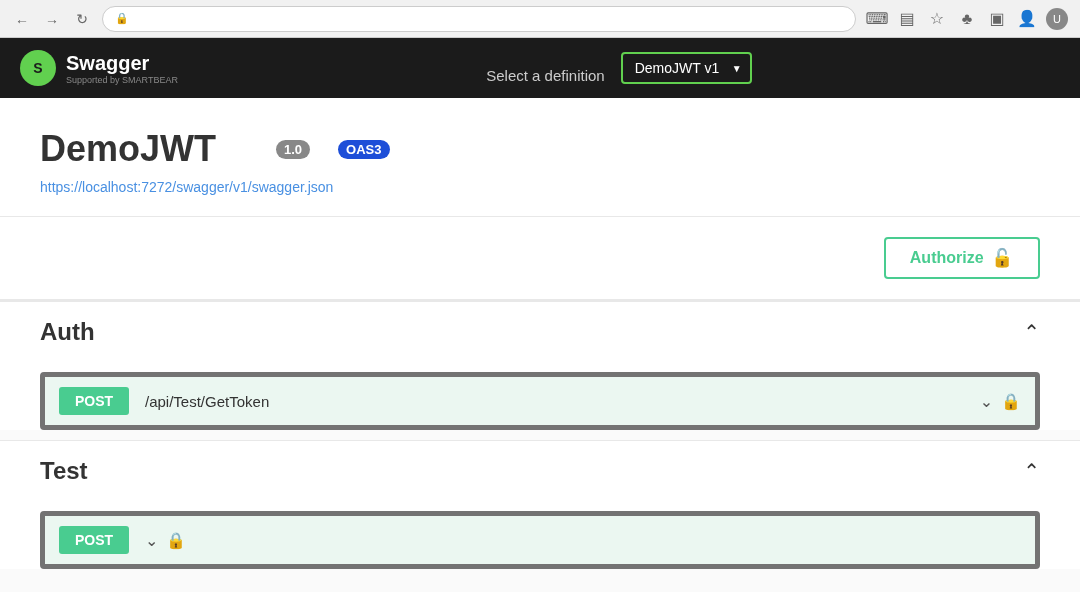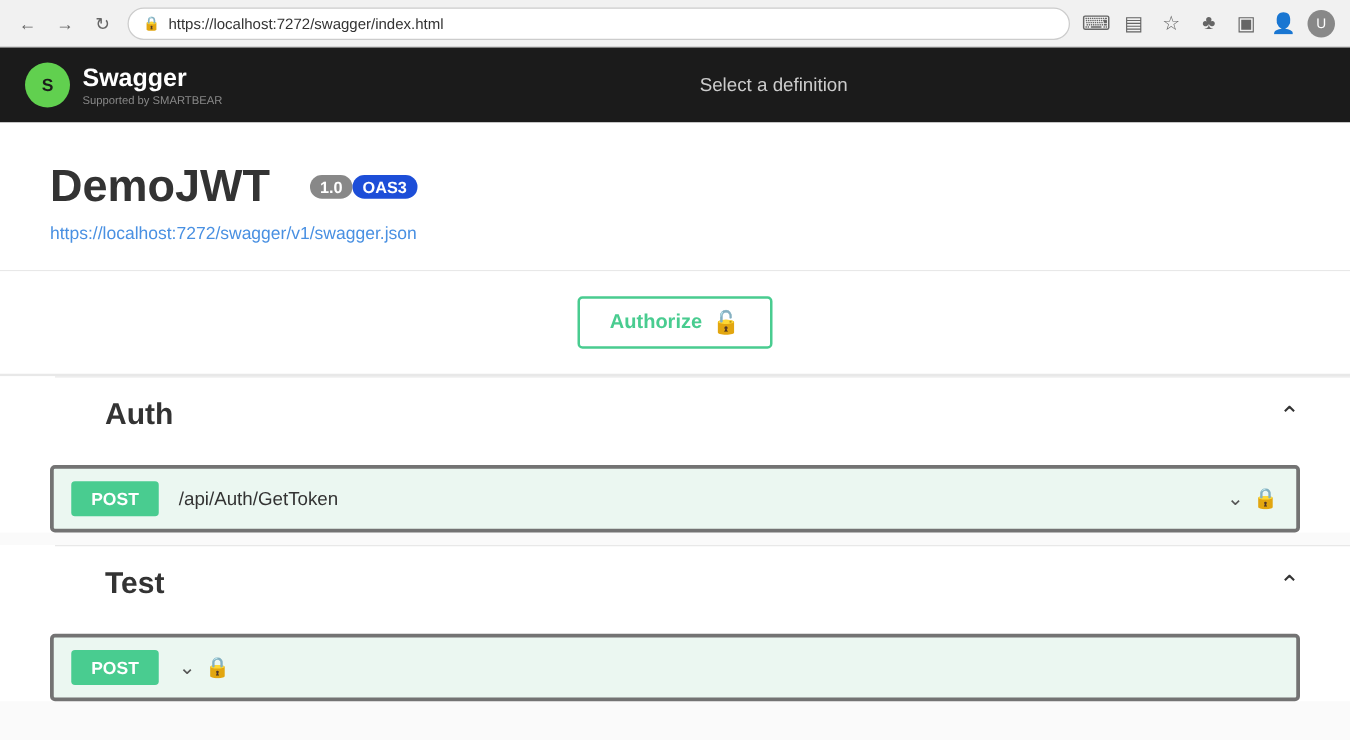--- a/index.html
+++ b/index.html
@@ -97,39 +97,39 @@
       color: white; font-size: 10px;
       pointer-events: none;
     }
 
     
     .main-content {
       background: white;
       padding: 30px 40px 20px;
       border-bottom: 1px solid #e8e8e8;
     }
-    .api-title-row { display: flex; align-items: center; gap: 0; margin-bottom: 8px; }
+    .api-title-row { display: flex; align-items: center; gap: 28px; margin-bottom: 8px; }
     .api-title { font-size: 36px; font-weight: 900; color: #333; }
     .badge-version {
       background: #888; color: white;
       border-radius: 10px; padding: 2px 8px;
       font-size: 13px; font-weight: bold; margin-left: 32px;
     }
     .badge-oas3 {
       background: #1d4ed8; color: white;
       border-radius: 10px; padding: 2px 8px;
       font-size: 13px; font-weight: bold;
     }
     .api-link { color: #4990e2; font-size: 14px; text-decoration: none; }
 
     
     .authorize-area {
       background: white;
       padding: 20px 40px;
-      display: flex; justify-content: center;
+      display: flex; justify-content: flex-end;
       border-bottom: 2px solid #e8e8e8;
     }
     .authorize-btn {
       border: 2px solid #49cc90;
       background: transparent;
       color: #49cc90;
       padding: 8px 24px;
       font-size: 16px;
       font-weight: 600;
       border-radius: 4px;
@@ -144,29 +144,28 @@
       margin-top: 0;
     }
     .section-header {
       display: flex;
       align-items: center;
       justify-content: space-between;
       padding: 16px 40px;
       border-top: 1px solid #e8e8e8;
       background: white;
       cursor: pointer;
-      margin-left: 44px;
     }
     .section-title { font-size: 24px; font-weight: 700; color: #333; }
     .chevron { font-size: 20px; color: #333; }
 
     
     .endpoint-row {
       margin: 10px 40px;
-      border: 3px solid #737373;
+      border: 5px solid #737373;
       border-radius: 4px;
       background: #ebf7f1;
       display: flex;
       align-items: center;
       padding: 10px 14px;
       gap: 16px;
       cursor: pointer;
     }
     .method-badge {
       background: #49cc90;
@@ -192,21 +191,20 @@
   </style>
 </head>
 <body>
 
 <div class="browser-chrome">
   <div class="browser-nav-btn">←</div>
   <div class="browser-nav-btn">→</div>
   <div class="browser-refresh browser-nav-btn">↻</div>
   <div class="browser-address-bar">
     <span class="lock-icon-small">🔒</span>
-    <span>https://localhost:7272/swagger/index.html</span>
   </div>
   <div class="browser-icons">
     <div class="browser-icon">⌨</div>
     <div class="browser-icon">▤</div>
     <div class="browser-icon">☆</div>
     <div class="browser-icon">♣</div>
     <div class="browser-icon">▣</div>
     <div class="browser-icon">👤</div>
     <div class="avatar-circle">U</div>
   </div>
@@ -217,20 +215,25 @@
     <div class="swagger-logo-icon">
       <span>S</span>
     </div>
     <div class="swagger-logo-text">
       <span class="swagger-title">Swagger</span>
       <span class="swagger-subtitle">Supported by SMARTBEAR</span>
     </div>
   </div>
   <div class="header-center">
     <span class="select-definition-label">Select a definition</span>
+    <div class="select-wrapper">
+      <select class="definition-select">
+        <option value="DemoJWT v1">DemoJWT v1</option>
+      </select>
+    </div>
   </div>
 </div>
 
 <div class="main-content">
   <div class="api-title-row">
     <h1 class="api-title">DemoJWT</h1>
     <span class="badge-version">1.0</span>
     <span class="badge-oas3">OAS3</span>
   </div>
   <a class="api-link" href="#">https://localhost:7272/swagger/v1/swagger.json</a>
@@ -245,21 +248,21 @@
 
 <div id="sections-container">
 
   <div class="section">
     <div class="section-header">
       <span class="section-title">Auth</span>
       <span class="chevron">⌃</span>
     </div>
     <div class="endpoint-row">
       <span class="method-badge">POST</span>
-      <span class="endpoint-path">/api/Auth/GetToken</span>
+      <span class="endpoint-path">/api/Test/GetToken</span>
       <div class="endpoint-icons">
         <span class="endpoint-chevron">⌄</span>
         <span class="endpoint-lock">🔒</span>
       </div>
     </div>
   </div>
 
   <div class="section">
     <div class="section-header">
       <span class="section-title">Test</span>

